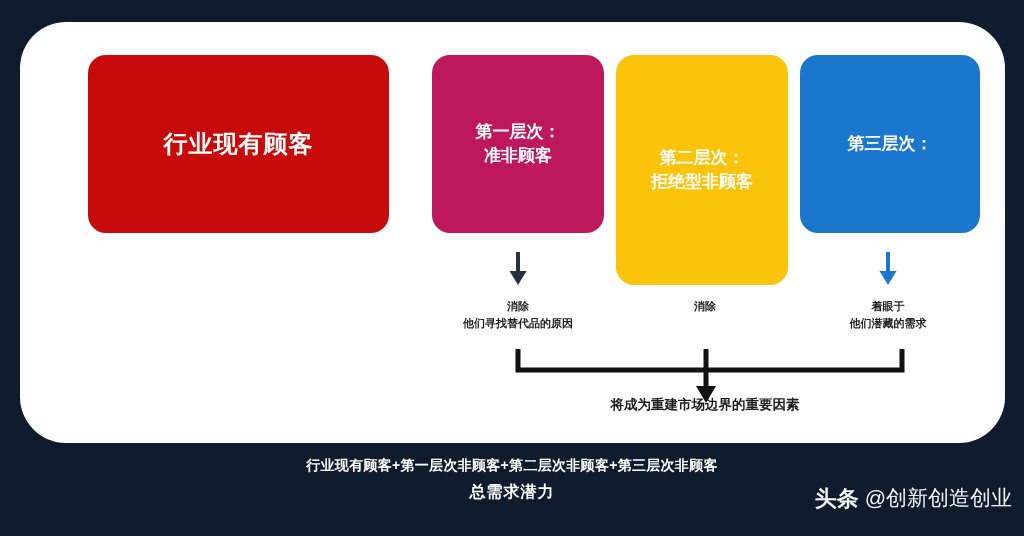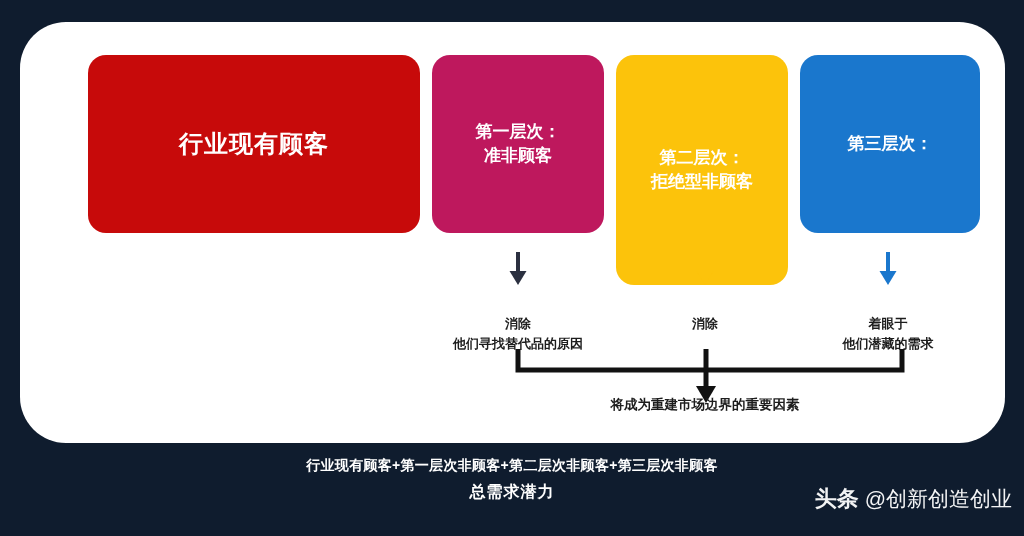--- a/index.html
+++ b/index.html
@@ -35,21 +35,21 @@
     display: flex;
     align-items: center;
     justify-content: center;
     text-align: center;
     font-weight: bold;
     line-height: 1.42;
     box-sizing: border-box;
   }
   #box-existing {
     left: 68px;
-    width: 332px;
+    width: 301px;
     height: 178px;
     background: #c70a0a;
     font-size: 24px;
     letter-spacing: 1px;
     font-family: Liberation Serif, serif;
   }
   #box-tier1 {
     left: 412px;
     width: 172px;
     height: 178px;
@@ -79,24 +79,24 @@
     width: 26px;
     height: 34px;
   }
   #arrow-tier1 { left: 485px; }
   #arrow-tier2 { left: 672px; }
   #arrow-tier3 { left: 855px; }
 
   
   .caption {
     position: absolute;
-    top: 292px;
+    top: 276px;
     text-align: center;
     color: #1d1d1d;
-    font-size: 13px;
+    font-size: 11px;
     font-weight: bold;
     line-height: 1.55;
     white-space: nowrap;
   }
   #caption-tier1 { left: 498px; transform: translateX(-50%); }
   #caption-tier2 { left: 685px; transform: translateX(-50%); }
   #caption-tier3 { left: 868px; transform: translateX(-50%); }
   .caption .line { display: block; }
 
   
@@ -144,21 +144,21 @@
     line-height: 1.9;
     letter-spacing: 0.3px;
   }
 
   
   #watermark {
     position: absolute;
     right: 12px;
     top: 484px;
     display: flex;
-    align-items: center;
+    align-items: flex-start;
     gap: 6px;
     color: #ffffff;
     font-size: 22px;
     font-weight: bold;
     opacity: 0.95;
   }
   #watermark-handle {
     font-weight: normal;
     font-size: 21px;
   }

